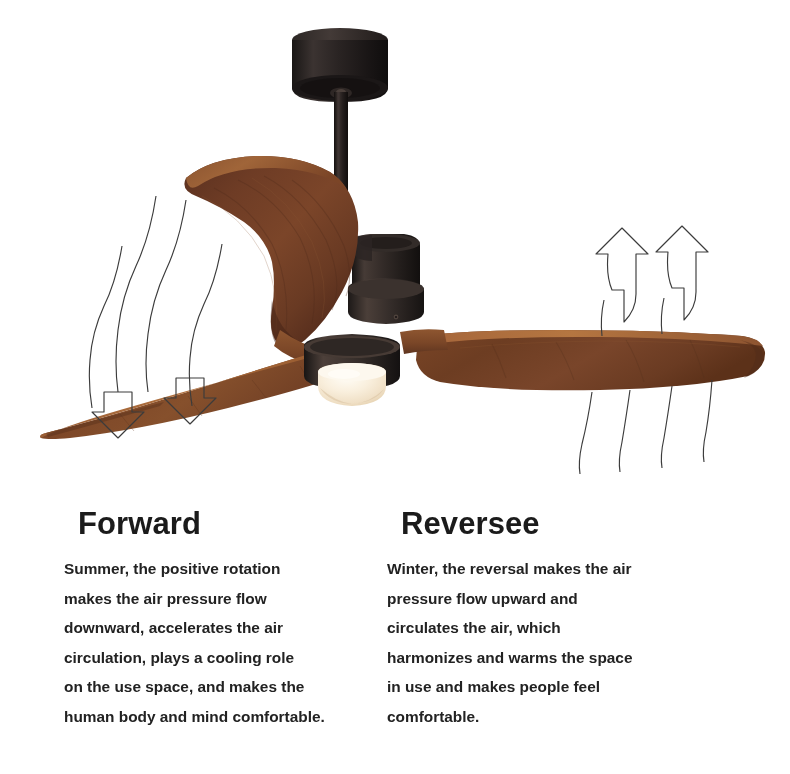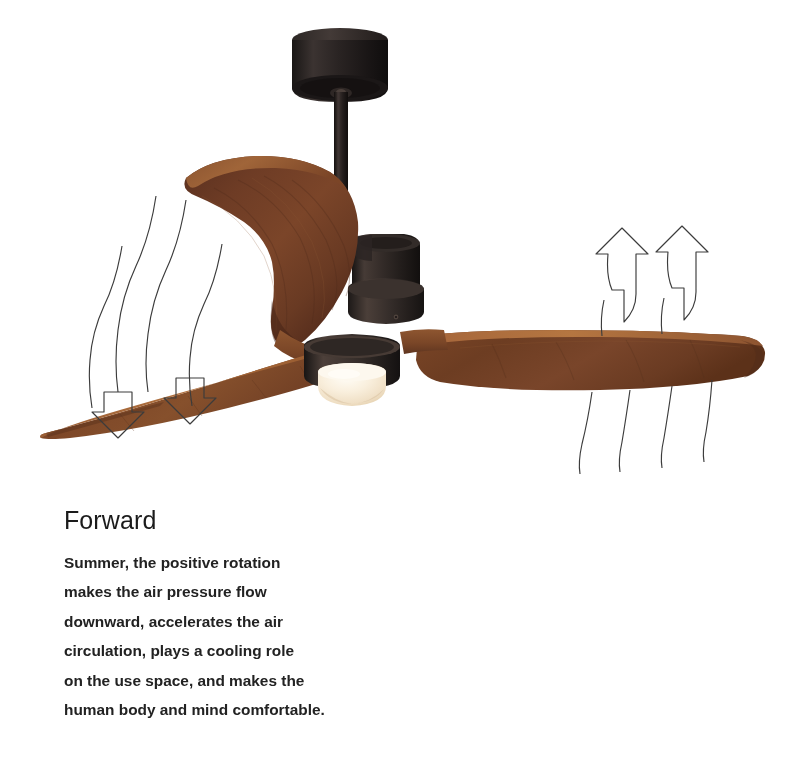--- a/index.html
+++ b/index.html
@@ -48,25 +48,25 @@
     width: 375px;
     padding-left: 64px;
     padding-top: 17px;
   }
   .desc-column.right {
     width: 415px;
     padding-left: 12px;
     padding-top: 17px;
   }
   .desc-heading {
-    font-size: 25px;
-    font-weight: 400;
+    font-size: 31px;
+    font-weight: 700;
     color: #1b1b1b;
     letter-spacing: 0.1px;
-    margin: 0 0 13px 0;
+    margin: 0 0 13px 14px;
     line-height: 1.1;
   }
   .desc-body {
     font-size: 15.4px;
     font-weight: 700;
     color: #222222;
     line-height: 1.92;
     margin: 0;
     white-space: pre-line;
   }
@@ -328,16 +328,25 @@
     <div class="desc-column left">
       <h2 class="desc-heading">Forward</h2>
       <p class="desc-body">Summer, the positive rotation
 makes the air pressure flow
 downward, accelerates the air
  circulation, plays a cooling role
 on the use space, and makes the
 human body and mind comfortable.</p>
     </div>
 
+    <div class="desc-column right">
+      <h2 class="desc-heading">Reversee</h2>
+      <p class="desc-body">Winter, the reversal makes the air
+pressure flow upward and
+circulates the air, which
+harmonizes and warms the space
+in use and makes people feel
+comfortable.</p>
+    </div>
 
   </div>
 
 </div>
 
 </body></html>

